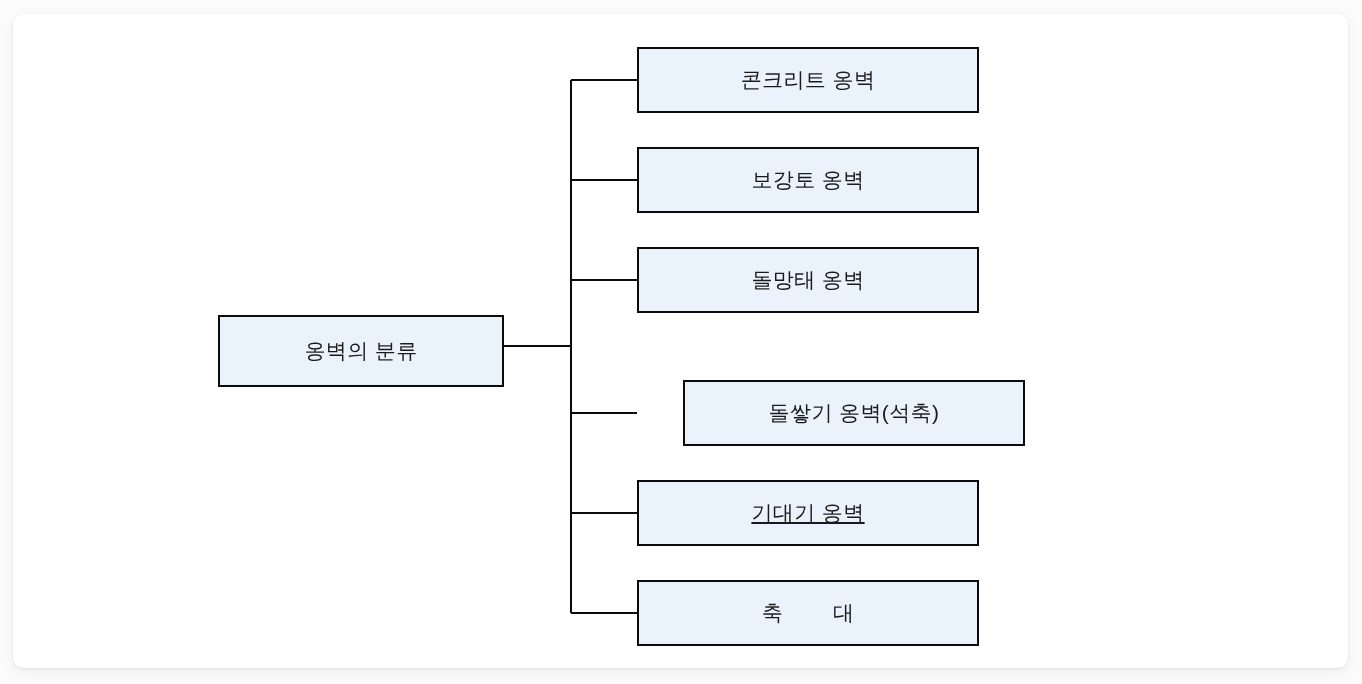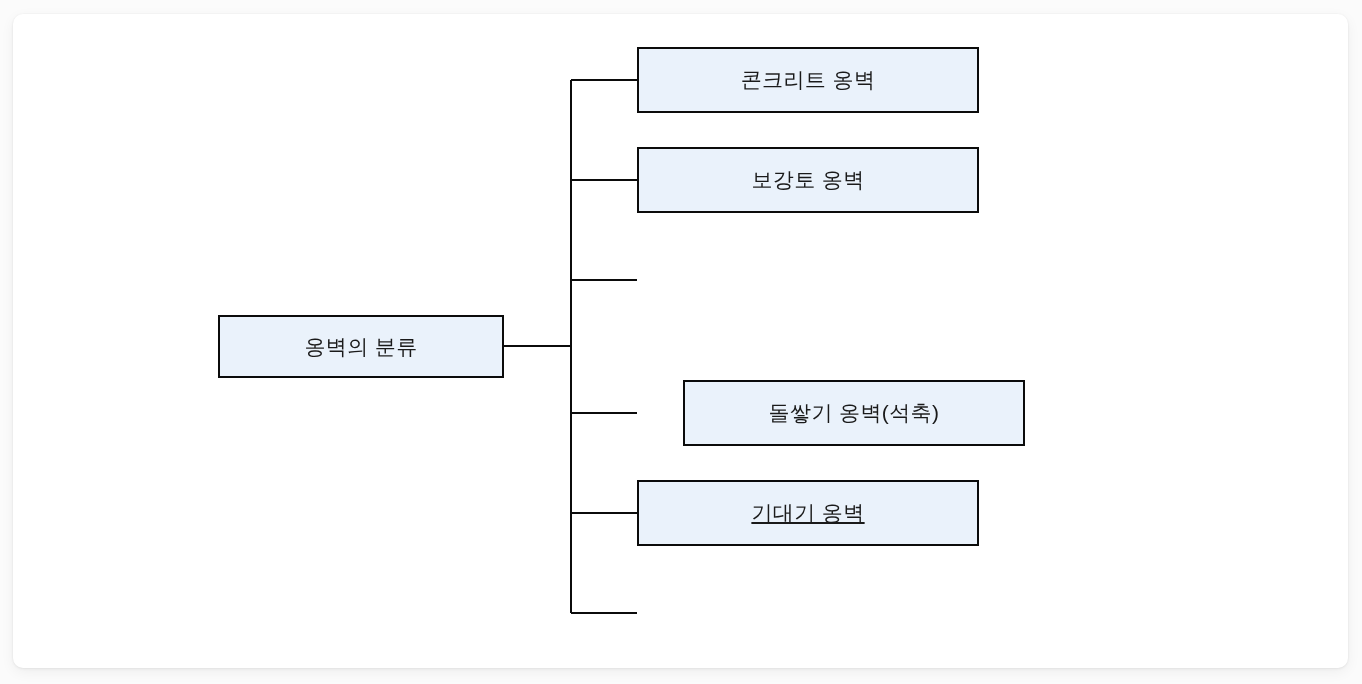--- a/index.html
+++ b/index.html
@@ -50,21 +50,21 @@
     color: #1a1a1a;
     font-size: 21px;
     letter-spacing: 0.4px;
     white-space: pre;
   }
 
   .node.root {
     left: 218px;
     top: 315px;
     width: 286px;
-    height: 63px;
+    height: 72px;
   }
 
   .node.child {
     left: 637px;
     width: 342px;
     height: 66px;
   }
 
   .node.child.c0 { top: 47px; }
   .node.child.c1 { top: 147px; }
@@ -112,24 +112,30 @@
     </div>
 
     <div class="node child c1">
       <span>보강토 옹벽</span>
     </div>
 
     <div class="node child c0">
       <span>콘크리트 옹벽</span>
     </div>
 
+    <div class="node child c2">
+      <span>돌망태 옹벽</span>
+    </div>
 
     <div class="node child c3">
       <span>돌쌓기 옹벽(석축)</span>
     </div>
 
     <div class="node child c4">
       <span>기대기 옹벽</span>
     </div>
 
+    <div class="node child c5">
+      <span>축        대</span>
+    </div>
 
   </div>
 </div>
 
 </body></html>

